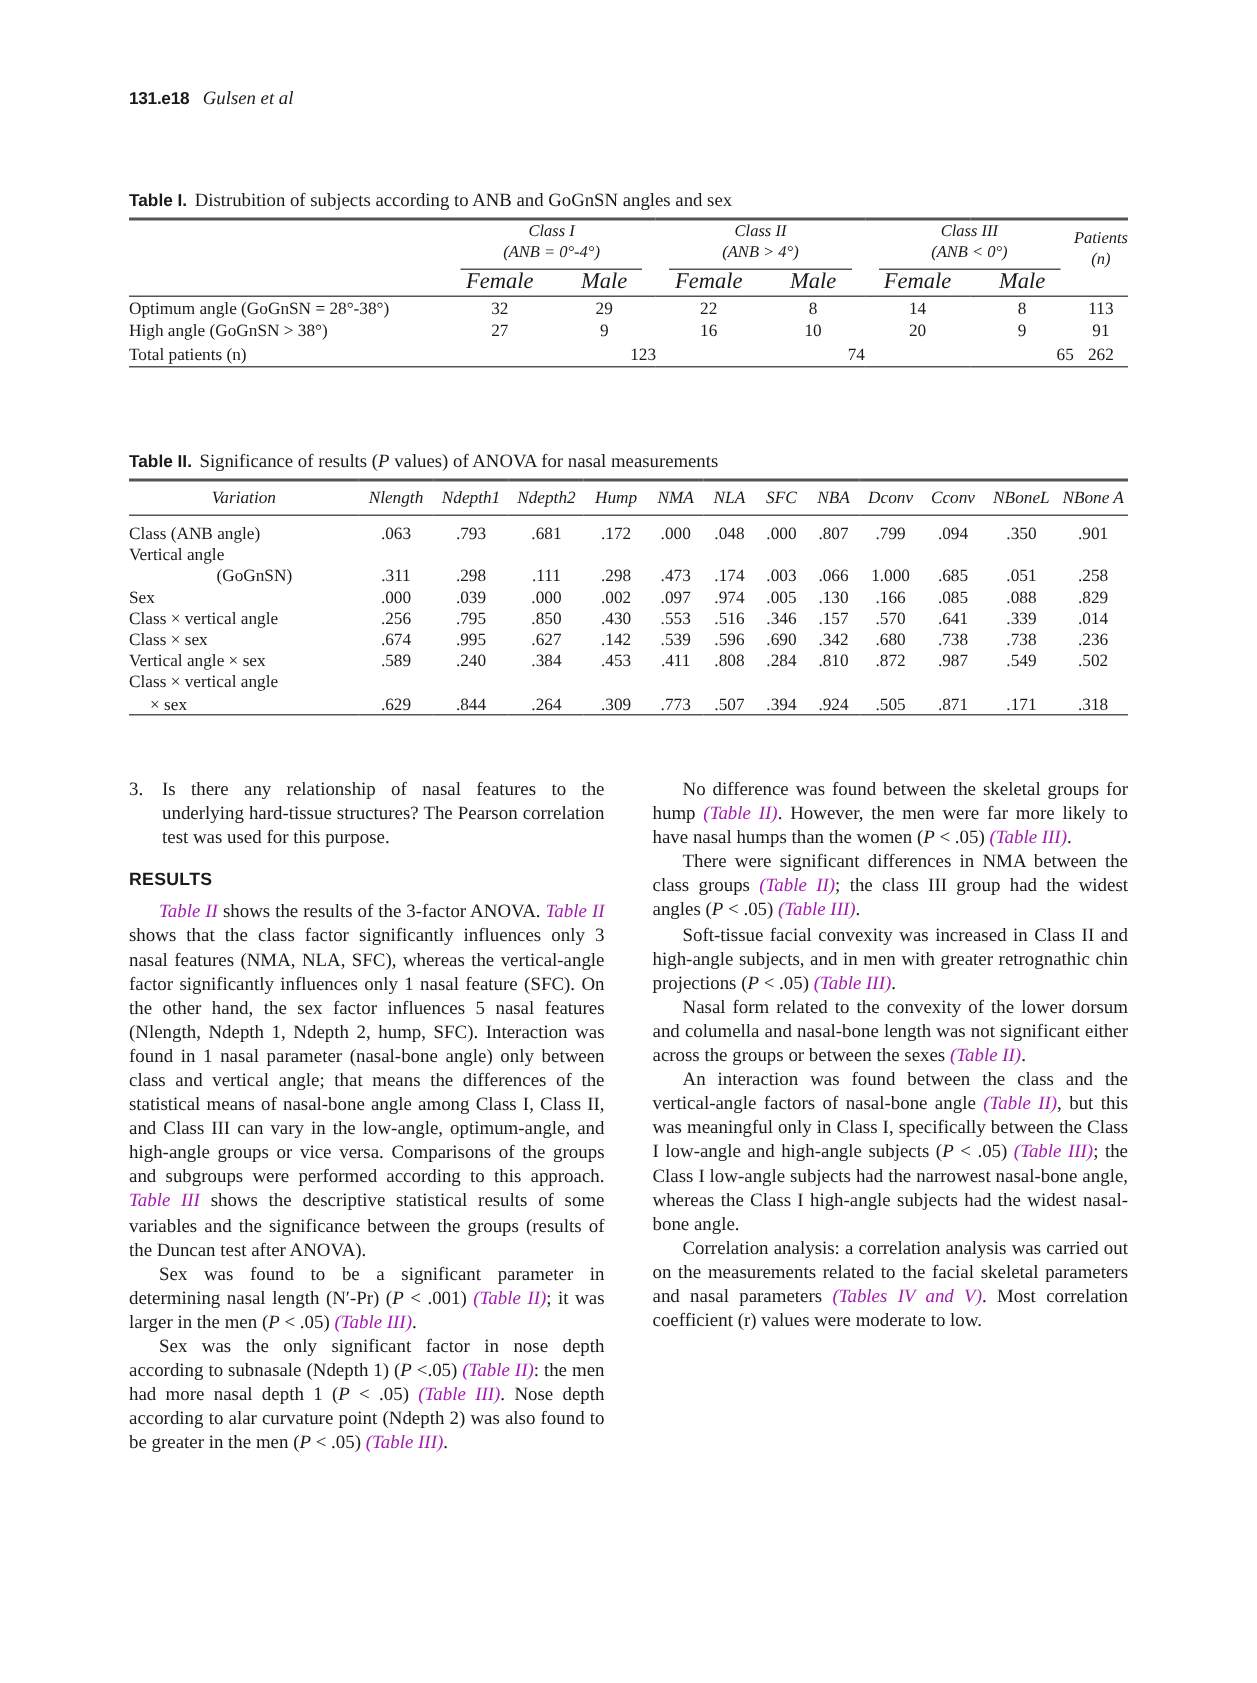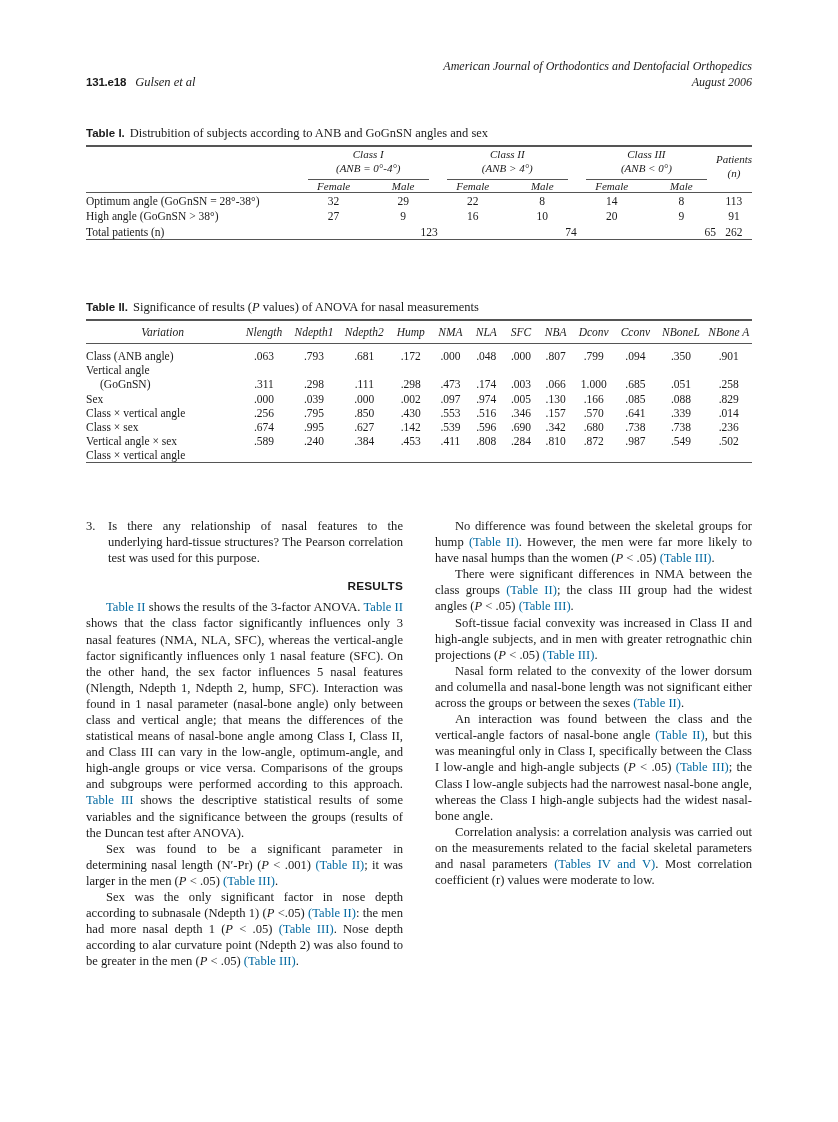--- a/index.html
+++ b/index.html
@@ -112,21 +112,21 @@
   .grp-head td {
     font-style: italic;
     text-align: center;
     font-size: 11px;
     padding-top: 5px;
     line-height: 1.28;
   }
   .sub-head td {
     font-style: italic;
     text-align: center;
-    font-size: 11px;
+    font-size: 15px;
     padding-top: 3px;
     padding-bottom: 5px;
   }
   .sub-head td.lbl { text-align: left; }
 
   .t1 td.rowlabel {
     text-align: left;
     white-space: nowrap;
     padding: 2.0px 0 1.2px 0;
   }
@@ -201,41 +201,38 @@
     left: 0;
     top: 0;
   }
 
   h2.section {
     font-family: "Liberation Sans", sans-serif;
     font-weight: bold;
     font-size: 11.8px;
     letter-spacing: 0.2px;
     margin: 13px 0 5px 0;
-    text-align: right;
+    text-align: left;
   }
 
   a.xref, .xref {
-    color: #0369a1;
+    color: #a21caf;
     text-decoration: none;
+    font-style: italic;
   }
   i.ital { font-style: italic; }
 </style>
 </head>
 <body>
 
 <div class="page">
 
   <div class="running-head">
     <div class="rh-left">
       <span class="rh-folio">131.e18</span><span class="rh-authors">Gulsen et al</span>
-    </div>
-    <div class="rh-right">
-      <div>American Journal of Orthodontics and Dentofacial Orthopedics</div>
-      <div>August 2006</div>
     </div>
   </div>
 
   <div class="table-block" id="table-1-block">
     <div class="table-caption">
       <span class="cap-label">Table I.</span><span class="cap-text">Distrubition of subjects according to ANB and GoGnSN angles and sex</span>
     </div>
     <table class="sci t1">
       <colgroup>
         <col style="width:215px">
@@ -384,21 +381,21 @@
           <td class="num">.094</td>
           <td class="num">.350</td>
           <td class="num">.901</td>
         </tr>
 
         <tr>
           <td class="rowlabel">Vertical angle</td>
           <td colspan="12"></td>
         </tr>
         <tr>
-          <td class="rowlabel" style="padding-left:14px;">(GoGnSN)</td>
+          <td class="rowlabel" style="padding-left:14px;text-align:center;">(GoGnSN)</td>
           <td class="num">.311</td>
           <td class="num">.298</td>
           <td class="num">.111</td>
           <td class="num">.298</td>
           <td class="num">.473</td>
           <td class="num">.174</td>
           <td class="num">.003</td>
           <td class="num">.066</td>
           <td class="num">1.000</td>
           <td class="num">.685</td>
@@ -467,20 +464,35 @@
           <td class="num">.872</td>
           <td class="num">.987</td>
           <td class="num">.549</td>
           <td class="num">.502</td>
         </tr>
 
         <tr>
           <td class="rowlabel">Class × vertical angle</td>
           <td colspan="12"></td>
         </tr>
+        <tr>
+          <td class="rowlabel" style="padding-left:14px;">× sex</td>
+          <td class="num">.629</td>
+          <td class="num">.844</td>
+          <td class="num">.264</td>
+          <td class="num">.309</td>
+          <td class="num">.773</td>
+          <td class="num">.507</td>
+          <td class="num">.394</td>
+          <td class="num">.924</td>
+          <td class="num">.505</td>
+          <td class="num">.871</td>
+          <td class="num">.171</td>
+          <td class="num">.318</td>
+        </tr>
 
         <tr class="rule-bottom">
             <td colspan="13" style="padding-top:5px"></td>
           </tr>
       </tbody>
     </table>
   </div>
 
   <div class="body-cols">
 

